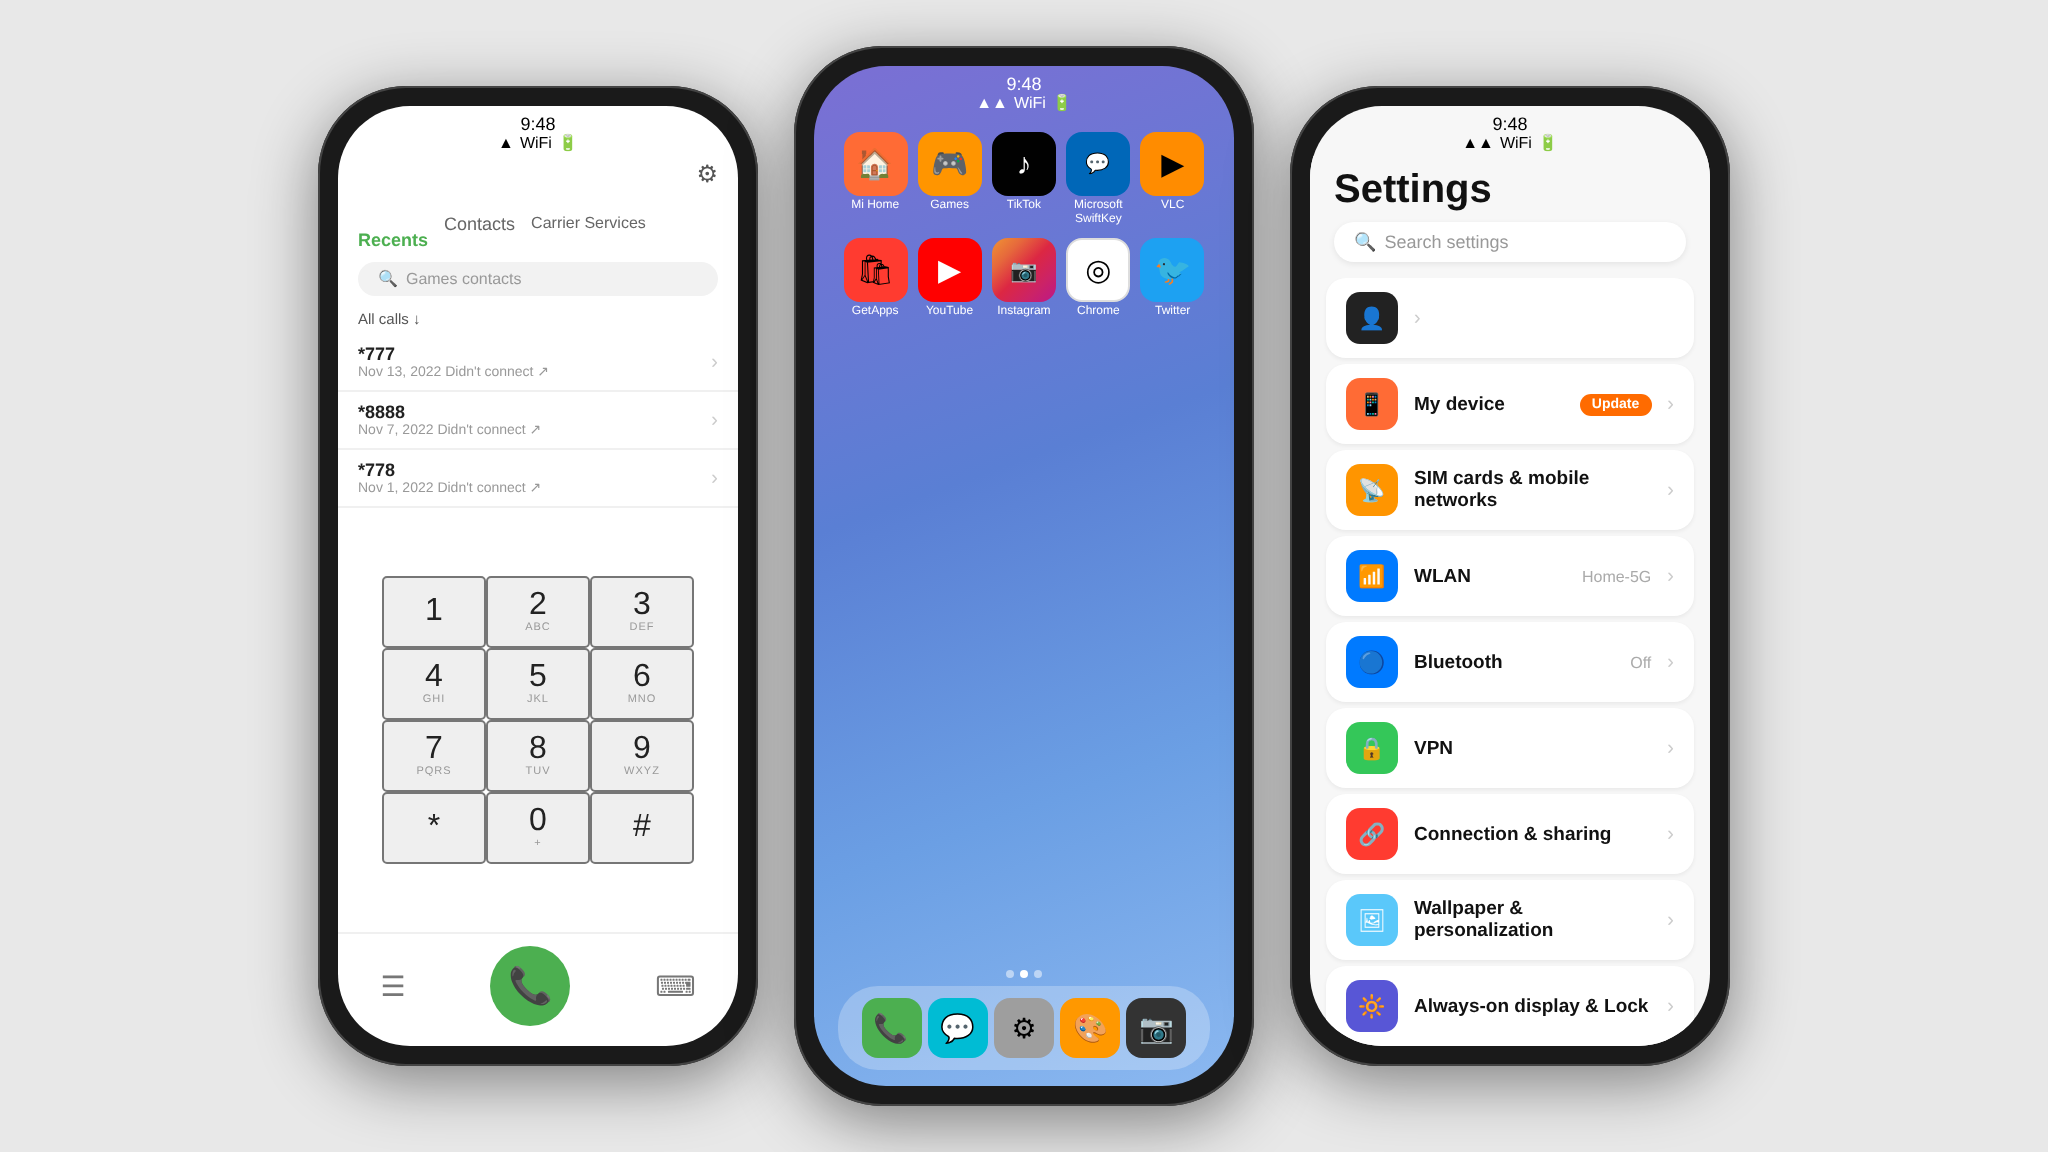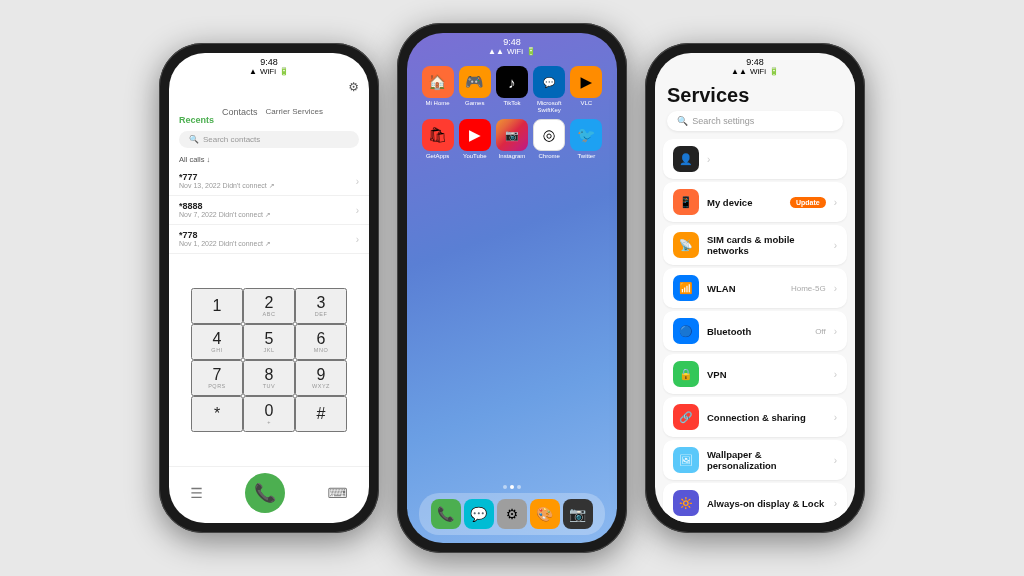--- a/index.html
+++ b/index.html
@@ -215,21 +215,21 @@
       </div>
 
       <div class="dialer-tabs">
         <span class="dialer-tab-active">Recents</span>
         <span class="dialer-tab">Contacts</span>
         <span class="dialer-tab" style="font-size:8px;">Carrier Services</span>
       </div>
 
       <div class="dialer-search">
         <span>🔍</span>
-        <span>Search contacts</span>
+        <span>Games contacts</span>
       </div>
 
       <div class="all-calls">
         <span>All calls</span>
         <span>↓</span>
       </div>
 
       <div class="call-list">
         <div class="call-item">
           <div class="call-info">
@@ -406,21 +406,21 @@
       <div class="status-bar">
         <span>9:48</span>
         <div class="status-icons">
           <span>▲▲</span>
           <span>WiFi</span>
           <span>🔋</span>
         </div>
       </div>
 
       <div class="settings-header">
-        <div class="settings-title">Services</div>
+        <div class="settings-title">Settings</div>
         <div class="settings-search">
           <span>🔍</span>
           <span>Search settings</span>
         </div>
       </div>
 
       <div class="settings-list">
 
         <div class="settings-card">
           <div class="settings-icon-wrap ic-miui" style="background:#222; color:white; font-size:11px;">👤</div>

